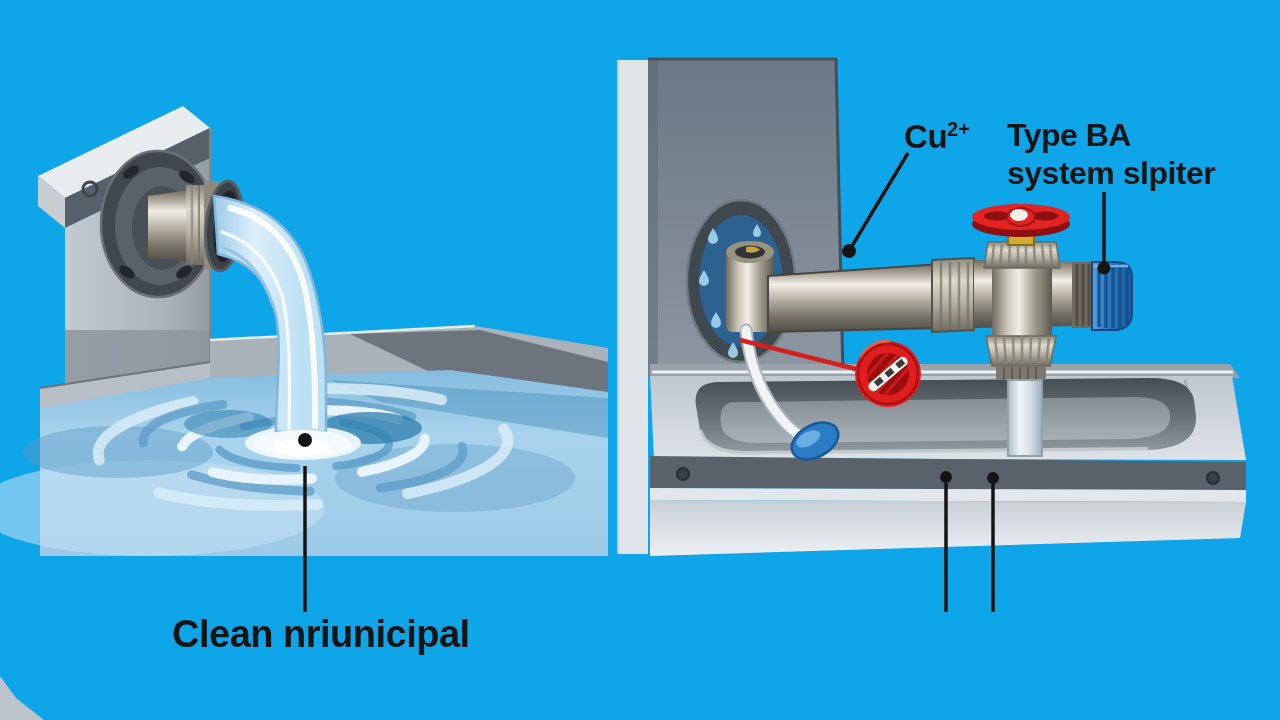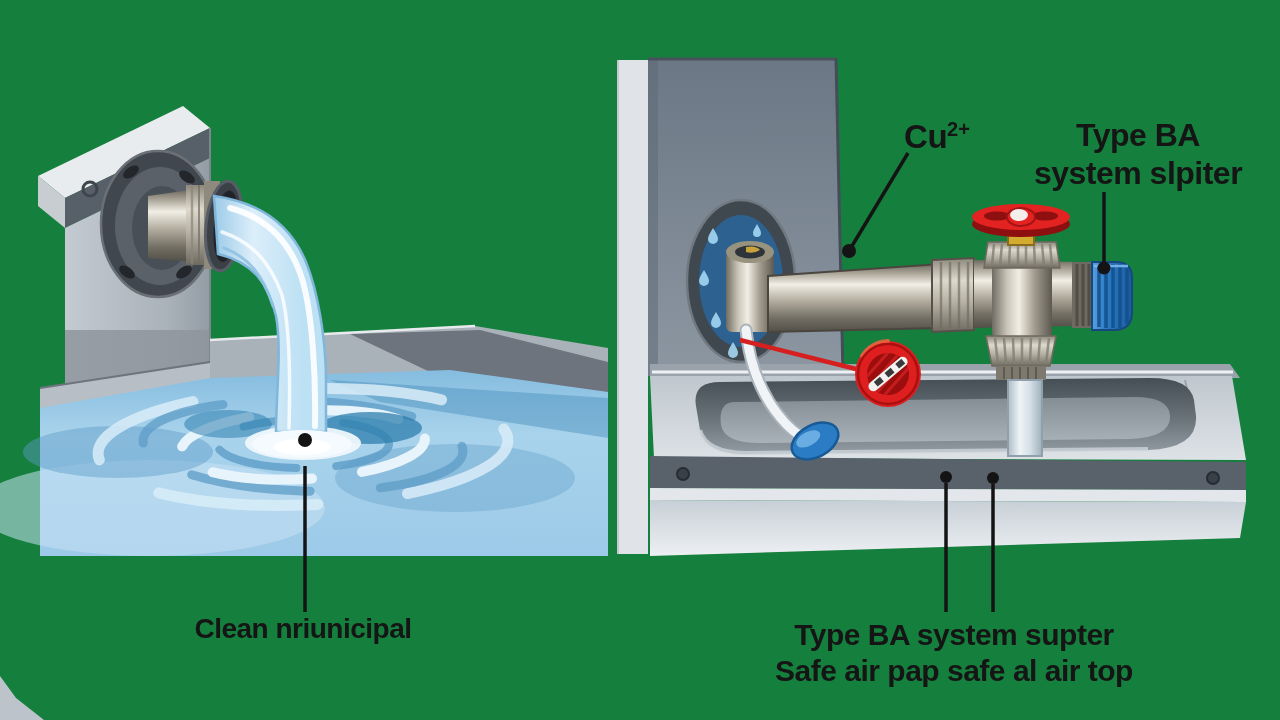--- a/index.html
+++ b/index.html
@@ -1,29 +1,29 @@
 <!DOCTYPE html>
 <html><head>
 <meta charset="utf-8">
 <style>
   html,body{margin:0;padding:0;background:#ffffff;}
   .stage{
     position:relative;width:1280px;height:720px;overflow:hidden;
-    background:#15803d;font-family:"Liberation Sans",sans-serif;
+    background:#0ea5e9;font-family:"Liberation Sans",sans-serif;
   }
   .stage svg{position:absolute;left:0;top:0;}
   .label{
     position:absolute;color:#151515;font-weight:bold;
-    letter-spacing:-0.5px;text-align:center;line-height:1.12;
+    letter-spacing:-0.5px;line-height:1.12;
     white-space:nowrap;
   }
   .label-cu{left:872px;top:118px;width:130px;font-size:33px;text-align:center;}
   .label-cu sup{font-size:20px;letter-spacing:0;}
   .label-typeba{left:1007px;top:116px;width:262px;font-size:32px;line-height:38px;}
-  .label-clean{left:172px;top:613px;width:262px;font-size:28px;}
+  .label-clean{left:172px;top:613px;width:262px;font-size:38px;}
   .label-system{left:753px;top:617px;width:402px;font-size:30px;line-height:36px;}
 </style>
 </head>
 <body>
 
 <div class="stage">
 <svg width="1280" height="720" viewBox="0 0 1280 720">
   <defs>
     <linearGradient id="steelV" x1="0" y1="0" x2="0" y2="1">
       <stop offset="0" stop-color="#6f6b61"></stop>
@@ -341,17 +341,13 @@
 
   <div class="label label-typeba">
     <div>Type BA</div>
     <div>system slpiter</div>
   </div>
 
   <div class="label label-clean">
     <div>Clean nriunicipal</div>
   </div>
 
-  <div class="label label-system">
-    <div>Type BA system supter</div>
-    <div>Safe air pap safe al air top</div>
-  </div>
 </div>
 
 </body></html>

